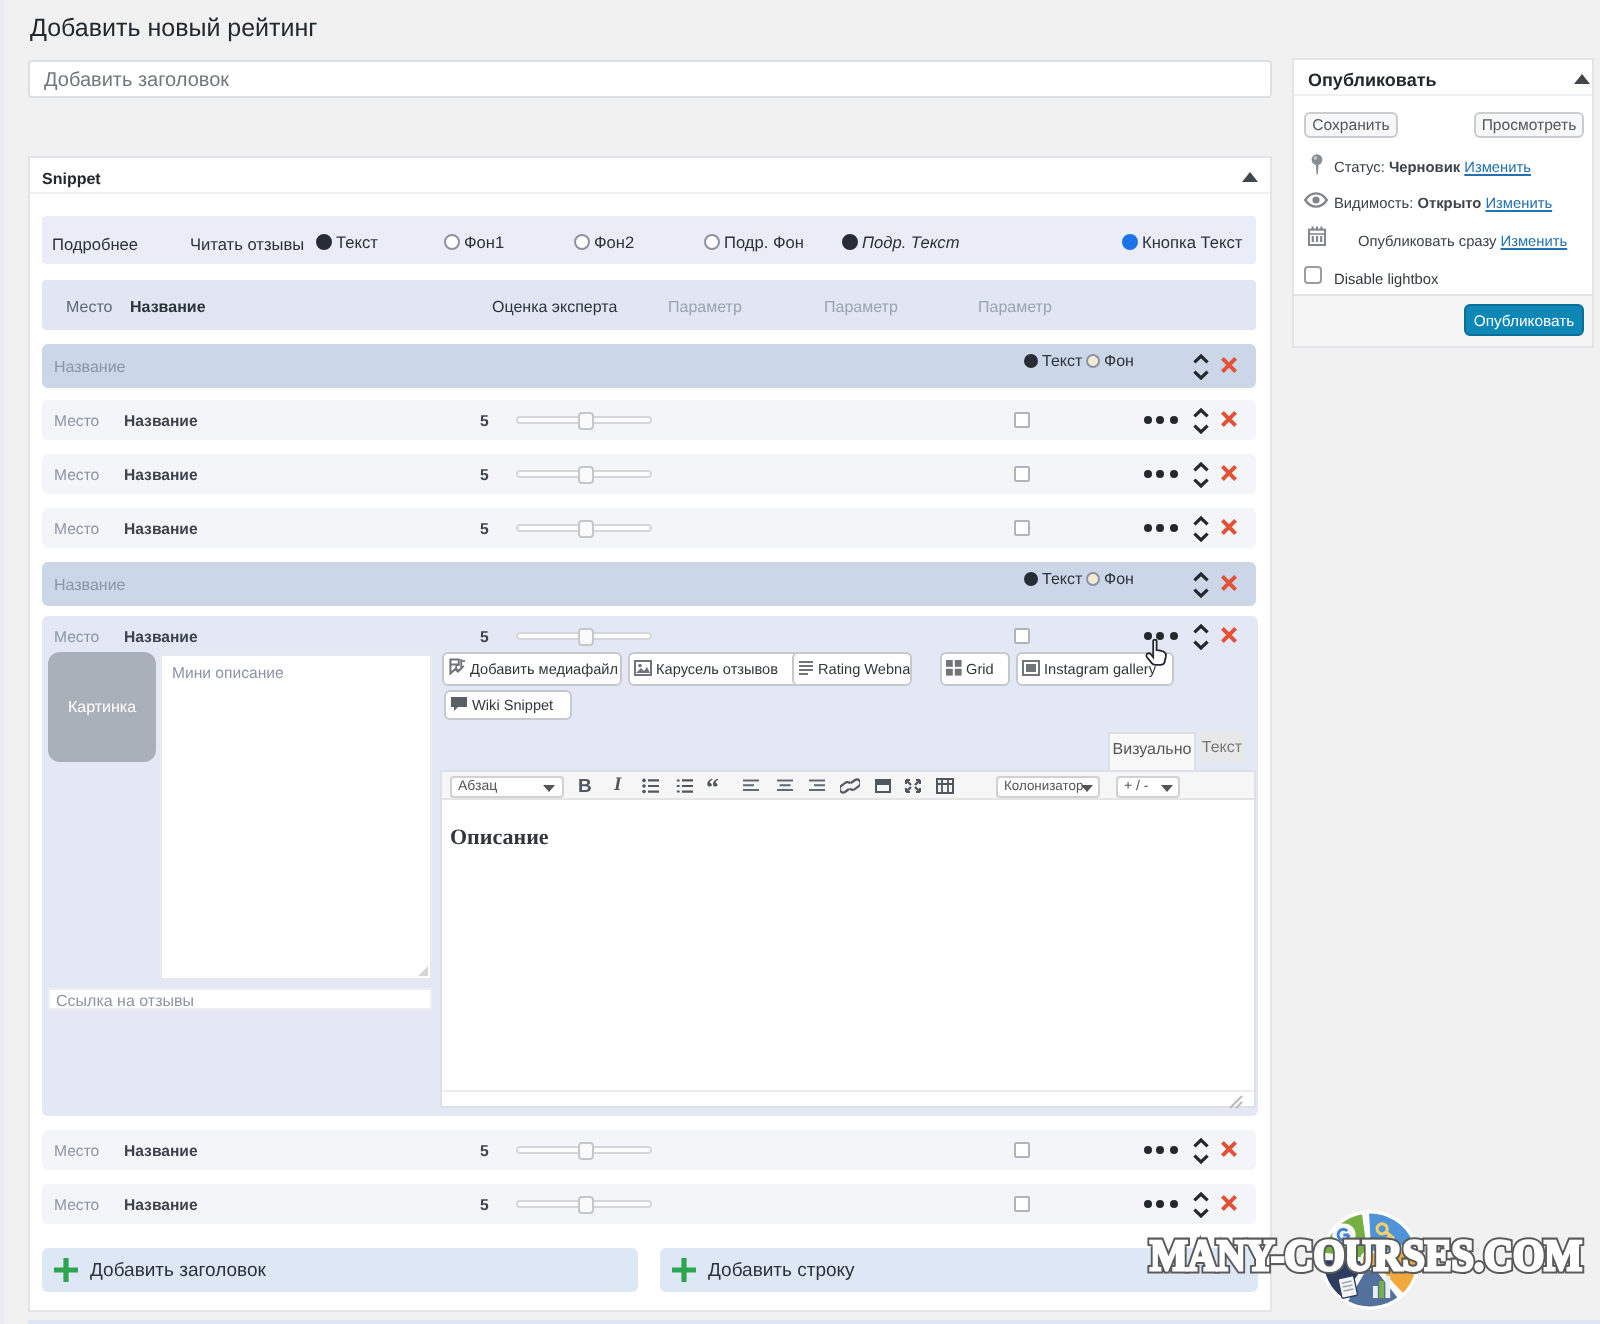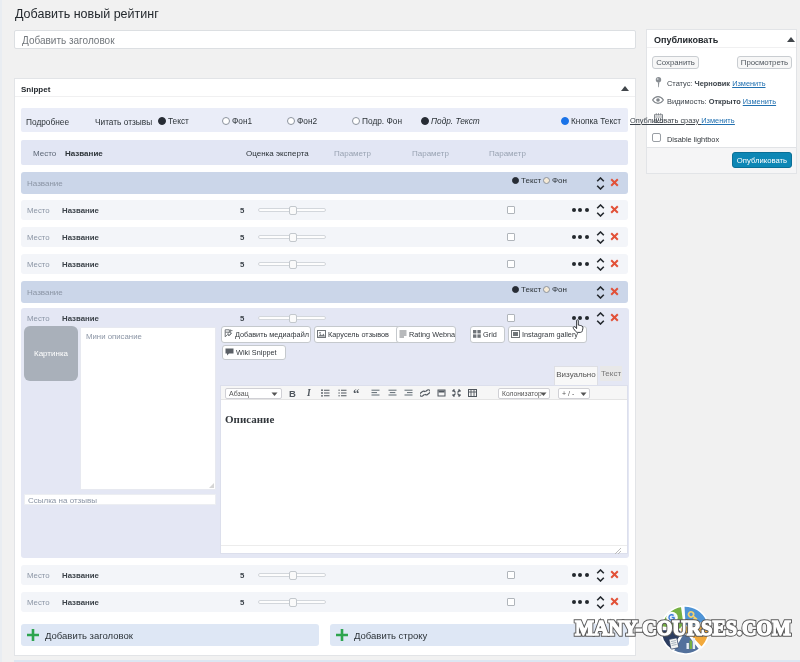--- a/index.html
+++ b/index.html
@@ -416,21 +416,21 @@
 <div class="abs" style="left:667px; top:96.5px; font-size:7.4px; color:#3c434a; white-space:nowrap;">Видимость: <b>Открыто</b> <span style="color:#2271b1; text-decoration:underline;">Изменить</span></div>
 
 <div class="abs" style="left:654px; top:113px;">
     <svg width="9" height="10" viewBox="0 0 9 10">
       <rect x="0.5" y="1.8" width="8" height="7.7" fill="none" stroke="#82878c" stroke-width="1"></rect>
       <path d="M2.3 0.3 v2 M4.5 0.3 v2 M6.7 0.3 v2" stroke="#82878c" stroke-width="1"></path>
       <path d="M2.4 5 v3 M4.5 5 v3 M6.6 5 v3" stroke="#82878c" stroke-width="1.1"></path>
       <path d="M1 4 h7" stroke="#82878c" stroke-width="0.8"></path>
     </svg>
   </div>
-<div class="abs" style="left:630px; top:115.5px; font-size:7.4px; color:#3c434a; white-space:nowrap;text-decoration:underline;">Опубликовать сразу <span style="color:#2271b1; text-decoration:underline;">Изменить</span></div>
+<div class="abs" style="left:679px; top:115.5px; font-size:7.4px; color:#3c434a; white-space:nowrap;">Опубликовать сразу <span style="color:#2271b1; text-decoration:underline;">Изменить</span></div>
 
 <div class="abs" style="left:652px; top:133px; width:9px; height:9px; background:#fff; border:1px solid #999ea4; border-radius:2px;"></div>
 <div class="abs" style="left:667px; top:134.5px; font-size:7.4px; color:#32373c; white-space:nowrap;">Disable lightbox</div>
 
 <div class="abs" style="left:647px; top:147px; width:149px; height:26px; background:#f5f5f6; border-top:1px solid #e1e3e6;"></div>
 <div class="abs" style="left:732px; top:152px; width:60px; height:16px; background:#0d87b5; border:1px solid #0a6f96; border-radius:3px; font-size:7.7px; color:#fff; text-align:center; line-height:15px;">Опубликовать</div>
 
 <div class="abs" style="left:572px; top:319px;">
     <svg width="12" height="14" viewBox="0 0 12 14">
       <path d="M4.6 1.5 C4.6 0.6 6.3 0.6 6.3 1.5 L6.3 6.1 C7.3 6.2 9.6 6.7 10.2 7.1 C10.9 7.6 11.1 8.3 10.95 9.1 L10.4 11.6 C10.15 12.8 9.4 13.4 8.3 13.4 L5.6 13.4 C4.85 13.4 4.3 13.1 3.85 12.55 L1.5 9.6 C0.95 8.85 1.2 7.95 1.95 7.7 C2.5 7.5 3.05 7.7 3.4 8.15 L4.6 9.6 Z" fill="#fff" stroke="#23272e" stroke-width="0.9"></path>

